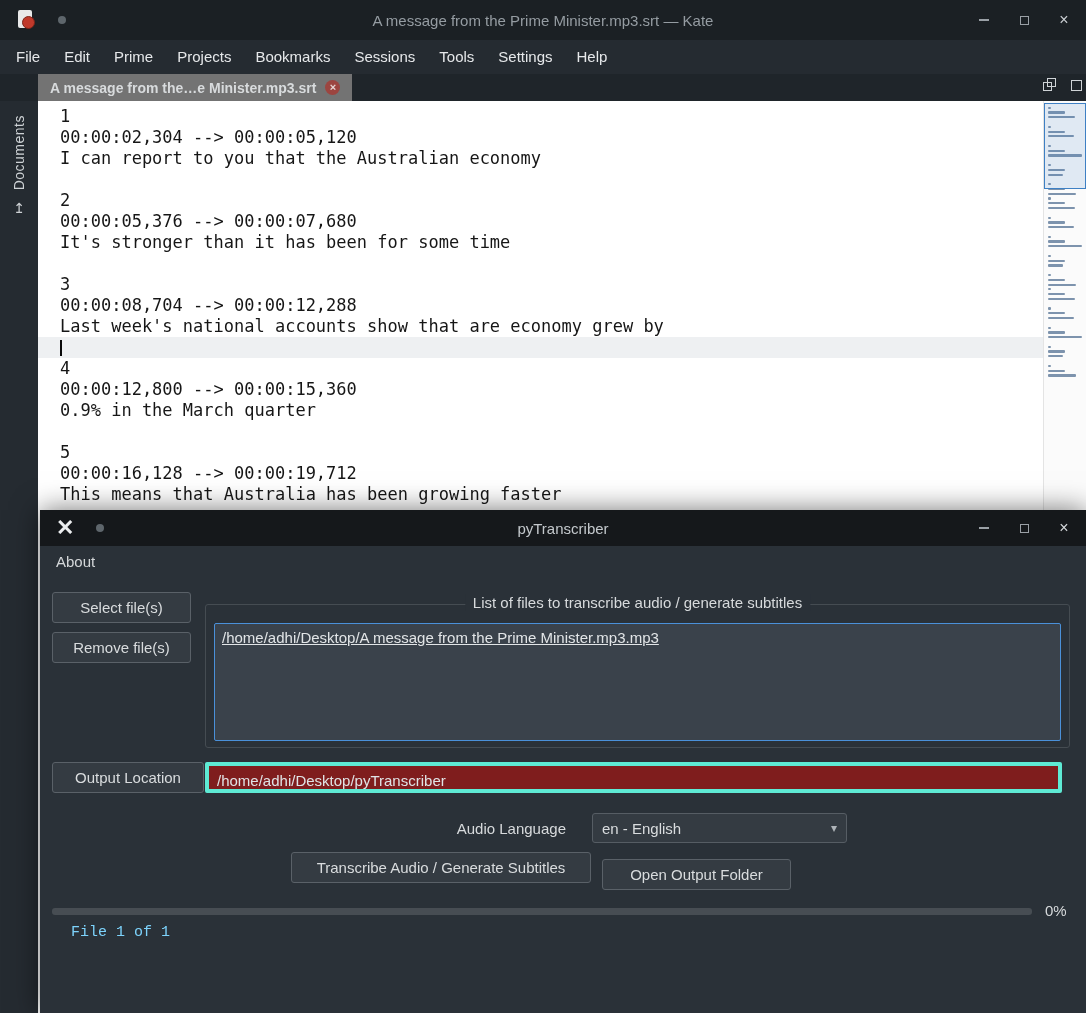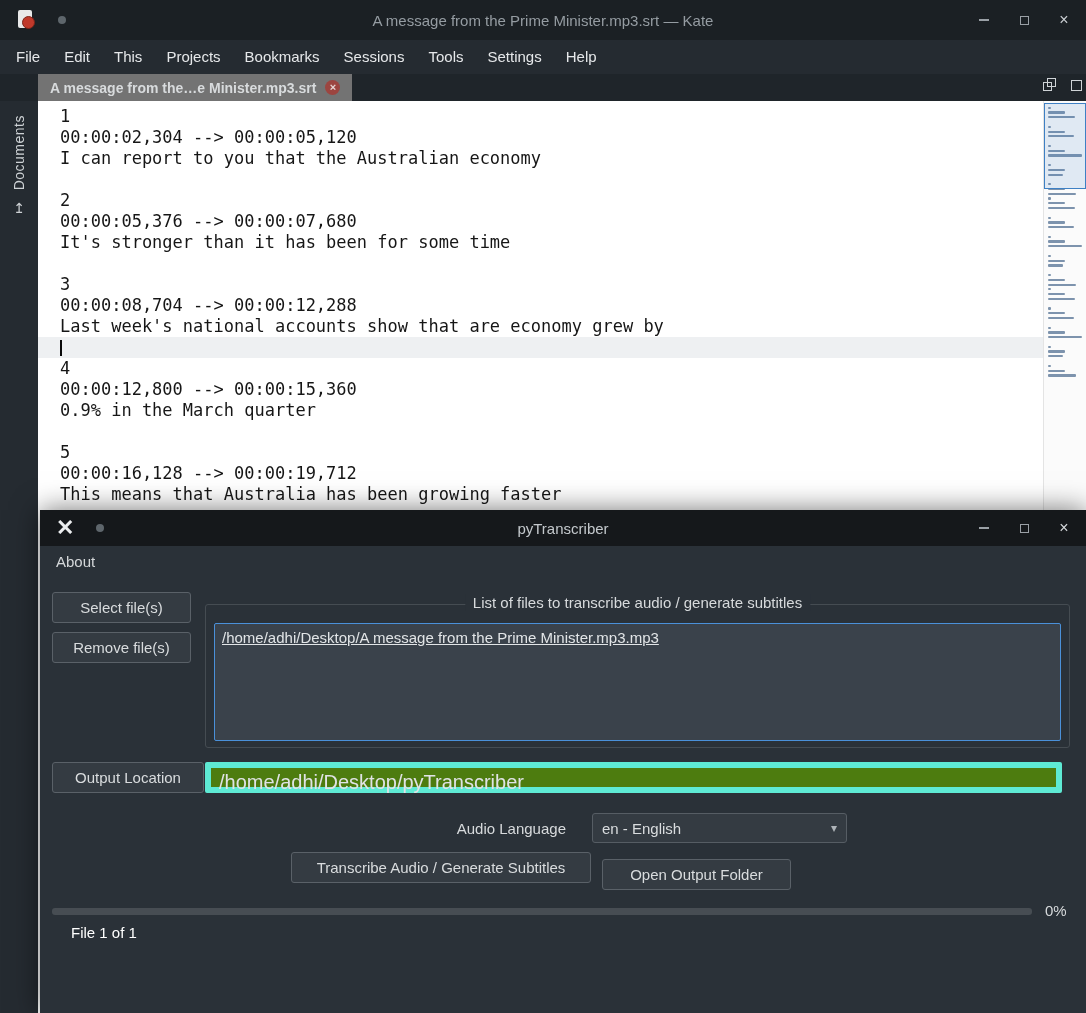--- a/index.html
+++ b/index.html
@@ -94,36 +94,36 @@
                  border:1px solid #454c52; border-radius:3px; }
   .pt-group-label { position:absolute; left:50%; transform:translateX(-50%); top:-11px;
                     background:#2a3138; padding:0 8px; color:#d7dadc; white-space:nowrap; }
   .pt-filelist { position:absolute; left:8px; right:8px; top:18px; height:118px;
                  background:#3a424b; border:1px solid #4a90d9; border-radius:2px;
                  padding:4px 7px; cursor:pointer; }
   .pt-file-item { color:#e2e5e7; text-decoration:underline; font-size:15px; line-height:20px;
                   white-space:nowrap; overflow:hidden; }
 
   .pt-field { position:absolute; left:165px; top:252px; width:857px; height:31px;
-              background:#4d7c0f; border:6px solid #5eead4; border-radius:2px;
-              color:#e0e3e5; font-size:20px; line-height:29px; padding:0 8px;
+              background:#7f1d1d; border:4px solid #5eead4; border-radius:2px;
+              color:#e0e3e5; font-size:15px; line-height:29px; padding:0 8px;
               font-family:"Liberation Sans", sans-serif; }
 
   .pt-lang-label { position:absolute; left:360px; top:310px; width:166px; text-align:right; }
   .pt-combo { position:absolute; left:552px; top:303px; width:255px; height:30px;
               background:#343b42; border:1px solid #565d64; border-radius:3px;
               display:flex; align-items:center; padding:0 9px; cursor:pointer; }
   .pt-combo-value { flex:1; color:#d9dcde; }
   .pt-combo-arrow { color:#aeb3b8; font-size:12px; }
 
   .pt-progress { position:absolute; left:12px; top:398px; width:980px; height:7px;
                  background:#474d53; border-radius:3px; }
   .pt-progress-fill { height:100%; width:0%; background:#4a90d9; border-radius:3px; }
   .pt-progress-text { position:absolute; left:1005px; top:392px; color:#d7dadc; }
-  .pt-filecount { position:absolute; left:31px; top:414px; color:#ffffff; }
+  .pt-filecount { position:absolute; left:31px; top:414px; color:#7dd3fc;font-family:Liberation Mono, monospace; }
 </style>
 </head>
 <body>
 
 <div class="screen">
 
   <div class="kate">
 
     <div class="k-titlebar">
       <div class="k-tb-left">
@@ -143,21 +143,21 @@
           </span>
         <span class="wbtn">
             <span class="i-close">×</span>
           </span>
       </div>
     </div>
 
     <div class="k-menubar">
         <div class="menu-item">File</div>
         <div class="menu-item">Edit</div>
-        <div class="menu-item">This</div>
+        <div class="menu-item">Prime</div>
         <div class="menu-item">Projects</div>
         <div class="menu-item">Bookmarks</div>
         <div class="menu-item">Sessions</div>
         <div class="menu-item">Tools</div>
         <div class="menu-item">Settings</div>
         <div class="menu-item">Help</div>
       </div>
 
     <div class="k-tabbar">
       <div class="k-tab">

